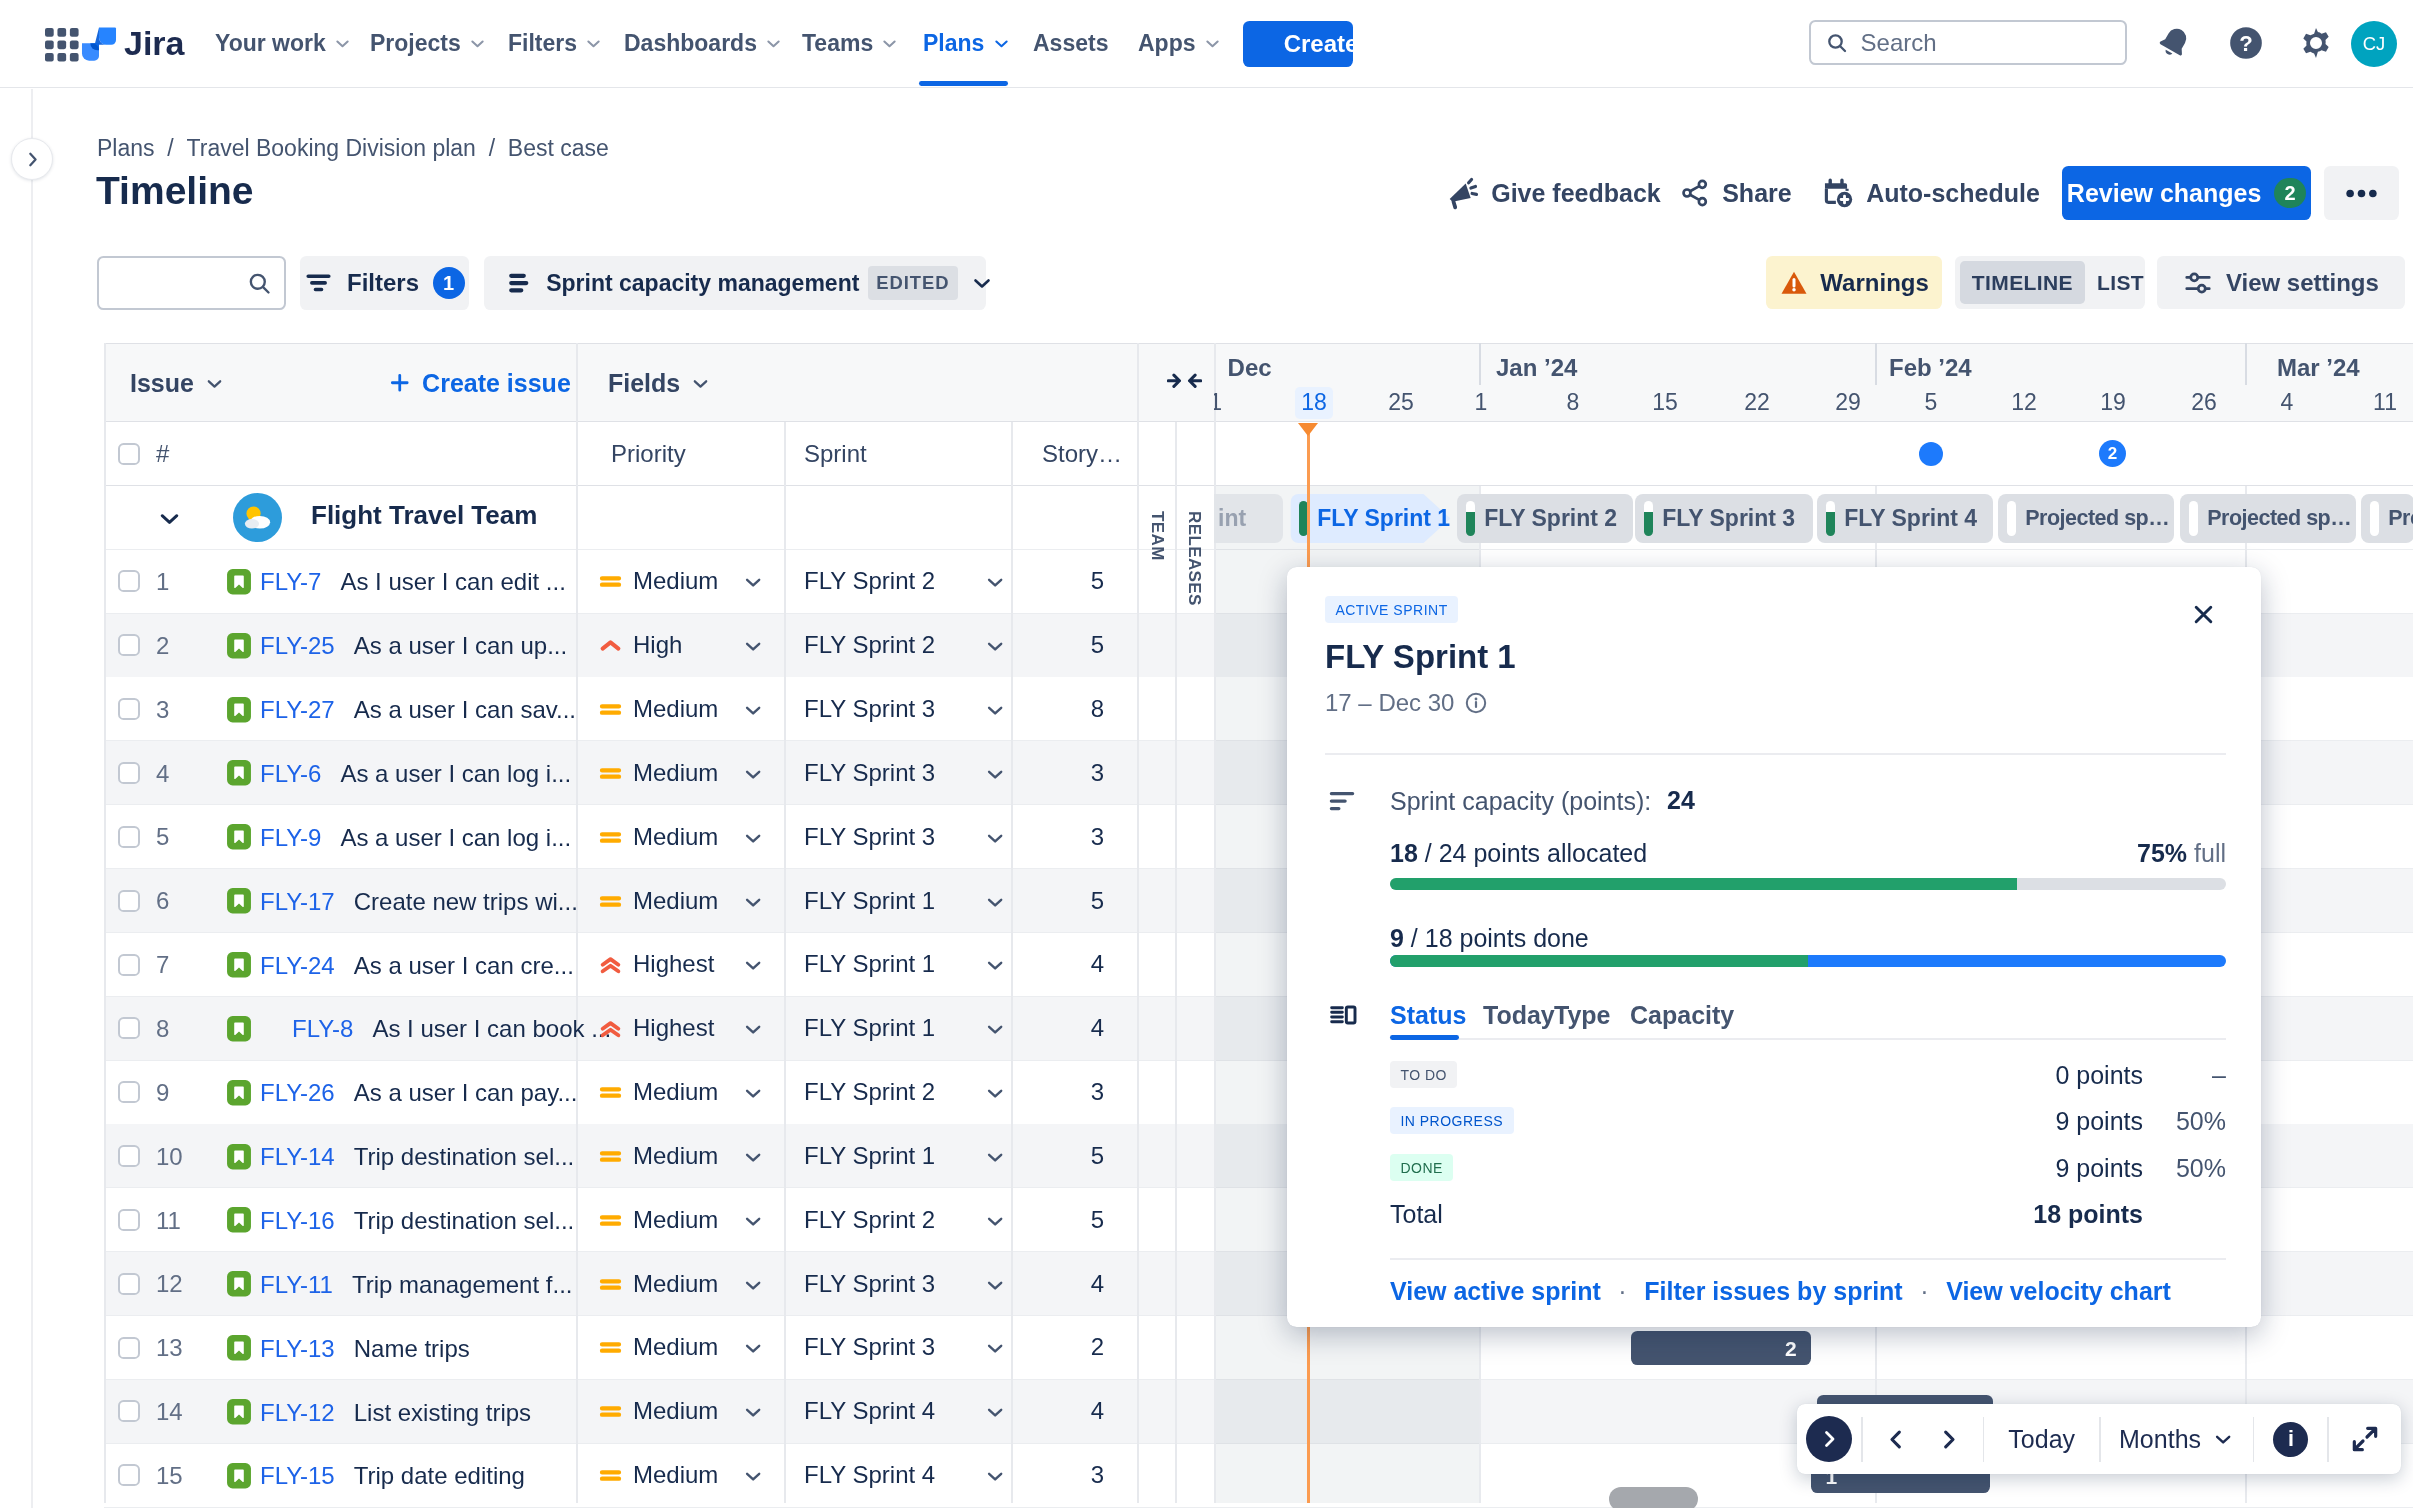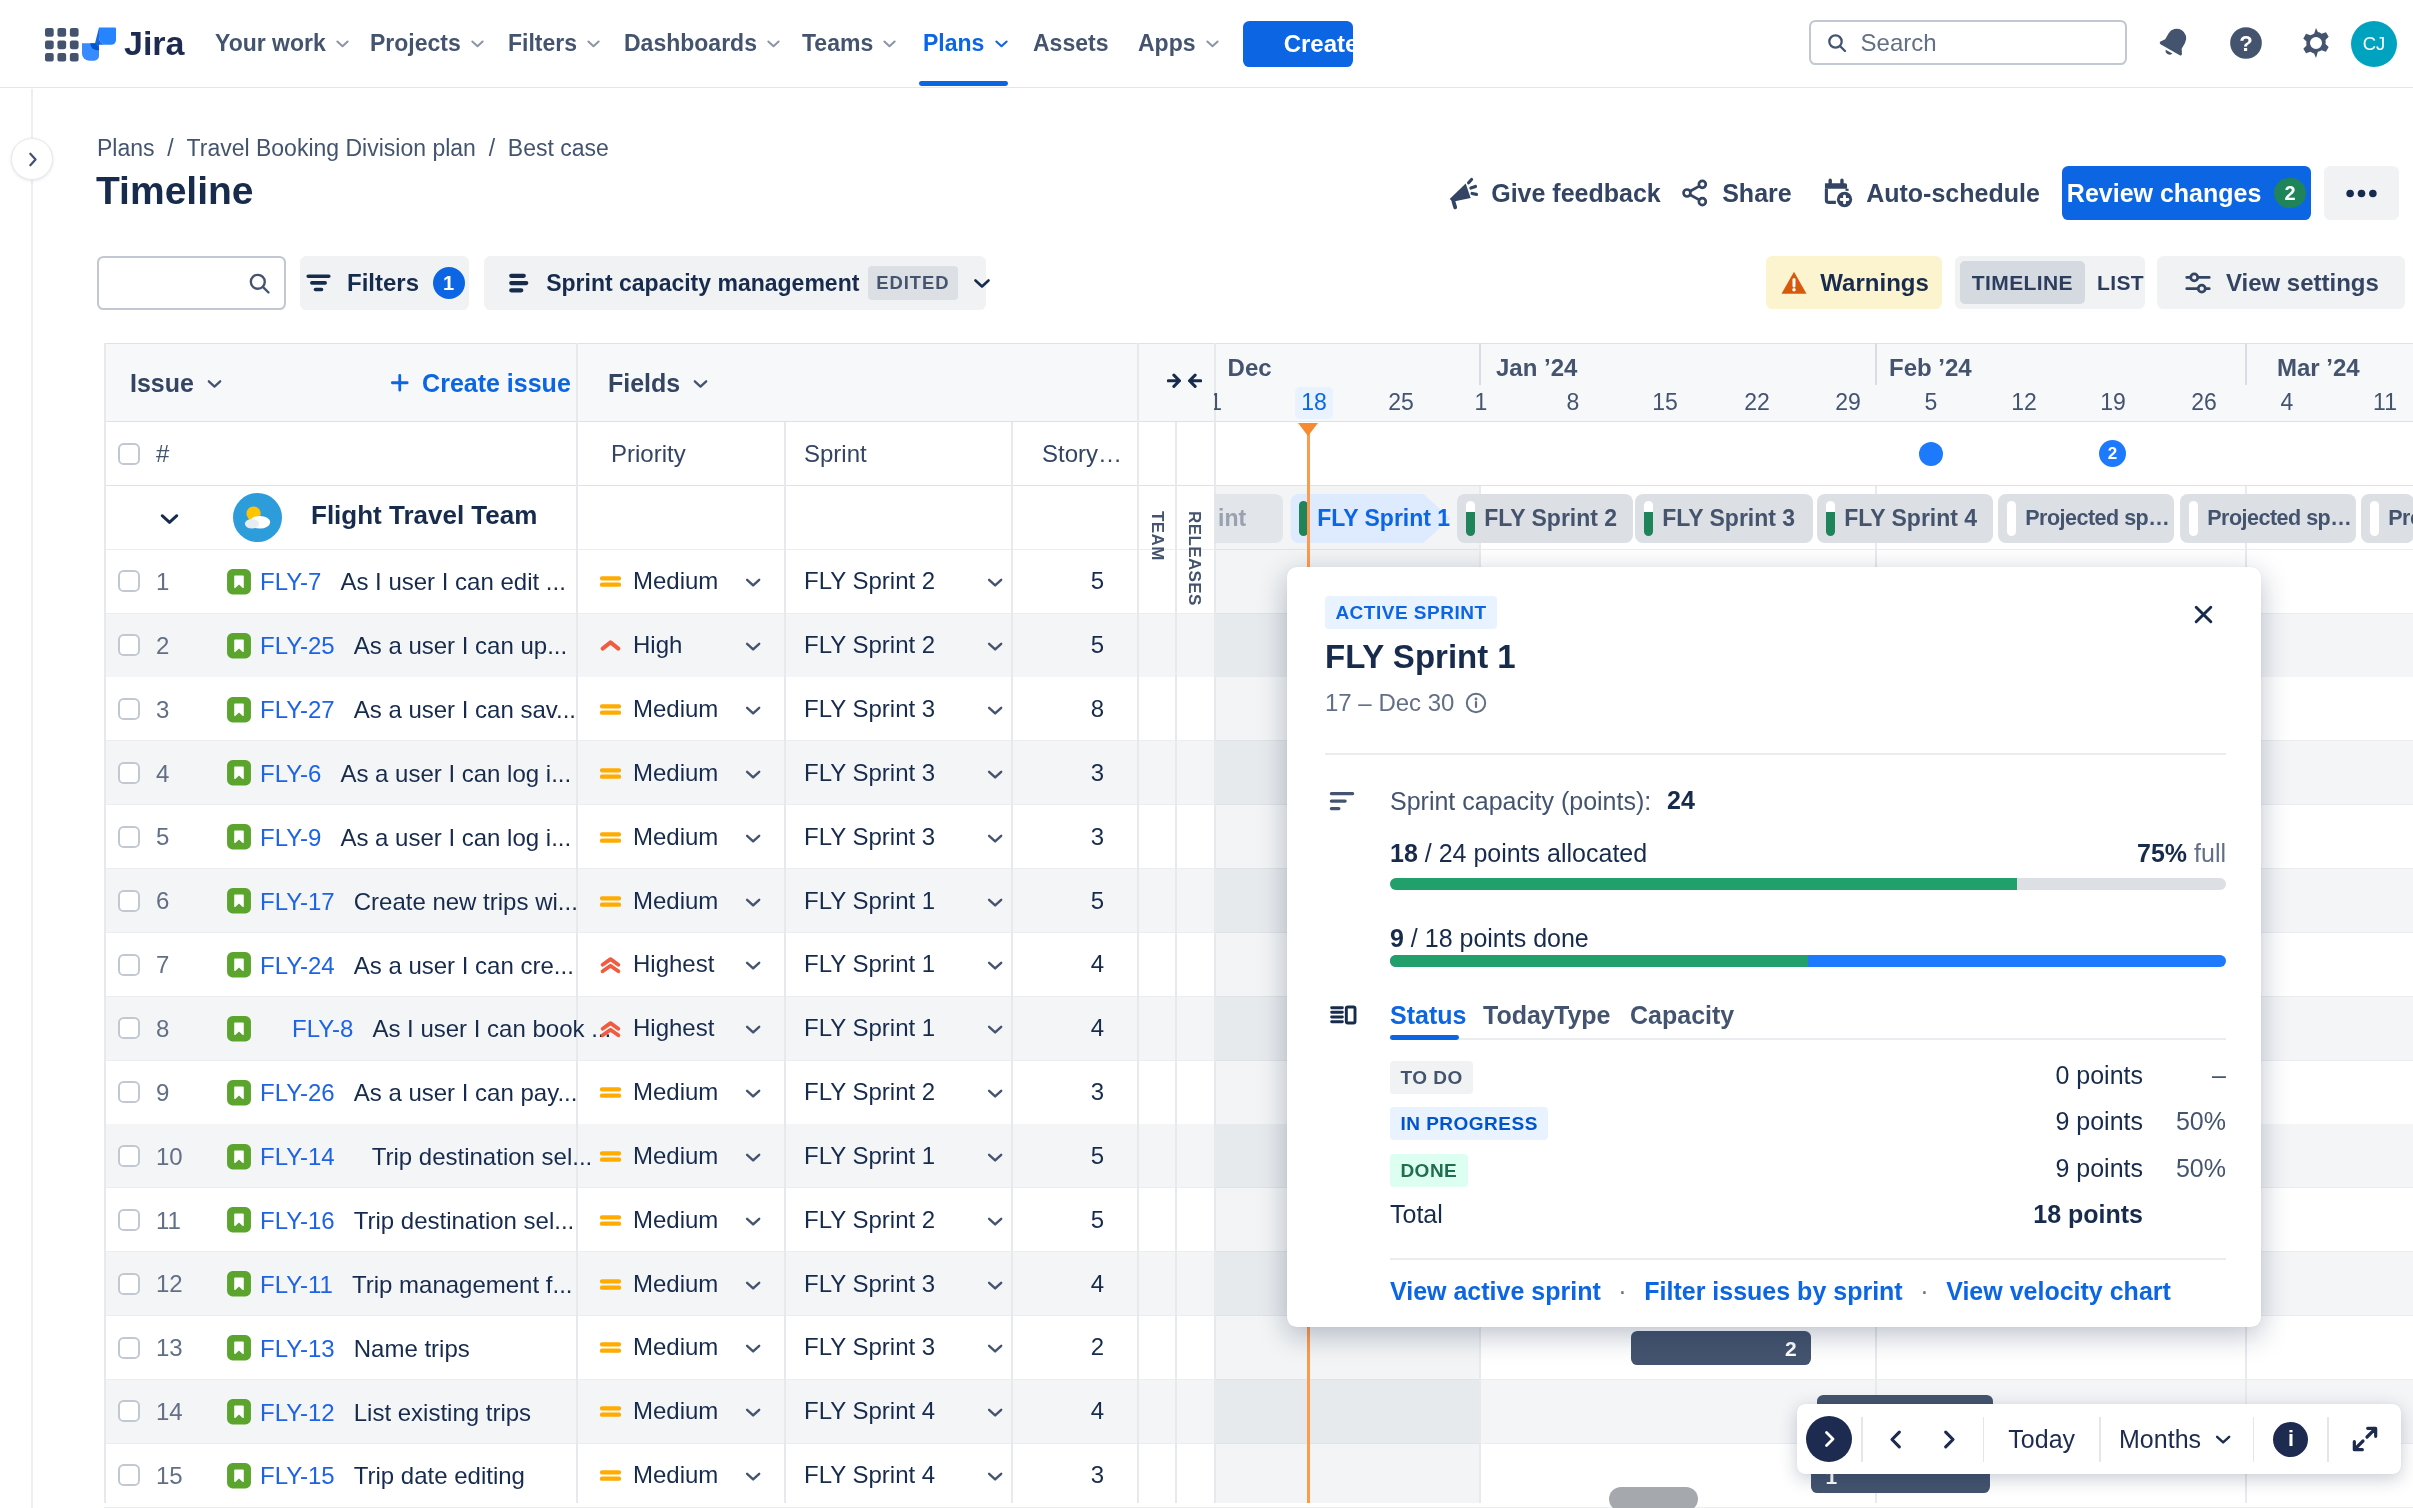--- a/index.html
+++ b/index.html
@@ -11,21 +11,21 @@
 .btn-gray{background:#F1F2F4;border-radius:6.4px;display:flex;align-items:center;justify-content:center;
   color:#344563;font-weight:600;font-size:24px;}
 .vline{position:absolute;width:1.6px;background:#E7E9ED;}
 .hline{position:absolute;height:1.6px;background:#E7E9ED;}
 .cell-t{color:#344563;font-weight:600;font-size:23px;}
 .chk{position:absolute;width:22.3px;height:22.3px;border:2.4px solid #C2C8D2;border-radius:5.6px;background:#fff;}
 .pill{position:absolute;height:49px;border-radius:8px;background:#DCDFE4;display:flex;align-items:center;
   font-size:23px;font-weight:700;color:#44546F;white-space:nowrap;overflow:hidden;}
 .cap{width:8.8px;height:35px;border-radius:4.8px;margin:0 9.6px 0 8.8px;flex:none;}
 .bar{position:absolute;height:34px;border-radius:6.4px;background:#44546F;color:#fff;font-size:21px;font-weight:600;}
-.badge{display:inline-block;border-radius:4px;font-weight:700;padding:5.6px 10.4px;font-size:19px;letter-spacing:0.5px;}
+.badge{display:inline-block;border-radius:4px;font-weight:400;padding:5.6px 10.4px;font-size:14px;letter-spacing:0.5px;}
 </style></head><body>
 <div id="page">
 
 <div class="abs" style="left:0;top:0;width:2413px;height:88px;background:#fff;border-bottom:1.6px solid #E4E6EA;">
 <div class="abs" style="left:45px;top:28px;"><svg width="34" height="34" viewBox="0 0 41 41">
           <rect x="0" y="0" width="10.5" height="10.5" rx="2.5" fill="#44546F"></rect>
           <rect x="15" y="0" width="10.5" height="10.5" rx="2.5" fill="#44546F"></rect>
           <rect x="30" y="0" width="10.5" height="10.5" rx="2.5" fill="#44546F"></rect>
           <rect x="0" y="15" width="10.5" height="10.5" rx="2.5" fill="#44546F"></rect>
           <rect x="15" y="15" width="10.5" height="10.5" rx="2.5" fill="#44546F"></rect>
@@ -478,21 +478,21 @@
 <div class="abs" style="left:984px;top:739px;"><svg width="22.3" height="22.3" viewBox="0 0 24 24" style="transform:rotate(0deg)">
           <path d="M5.5 9.5 L12 15.5 L18.5 9.5" fill="none" stroke="#44546F" stroke-width="2.6" stroke-linecap="round" stroke-linejoin="round"></path>
         </svg></div>
 <div class="abs" style="left:1011px;top:735px;width:93px;text-align:right;font-size:24px;color:#172B4D;">3</div>
 <div class="chk" style="left:118px;top:802px;"></div>
 <div class="abs" style="left:156px;top:800px;font-size:24px;color:#626F86;">10</div>
 <div class="abs" style="left:227px;top:801px;"><svg width="24" height="25.5" viewBox="0 0 30 32">
           <rect width="30" height="32" rx="7" fill="#5BA52E"></rect>
           <path d="M10 8 h10 a1 1 0 0 1 1 1 v14.2 a0.8 0.8 0 0 1 -1.3 .6 L15 19.6 l-4.7 4.2 A0.8 0.8 0 0 1 9 23.2 V9 a1 1 0 0 1 1-1 z" fill="#fff"></path>
         </svg></div>
-<div class="abs flex" style="left:260px;top:798px;height:32px;gap:37px;white-space:nowrap;max-width:623px;overflow:hidden;">
+<div class="abs flex" style="left:260px;top:798px;height:32px;gap:19px;white-space:nowrap;max-width:623px;overflow:hidden;">
         <span style="color:#1D63E8;font-size:24px;">FLY-14</span>
         <span style="color:#172B4D;font-size:24px;">Trip destination sel...</span>
       </div>
 <div class="abs" style="left:596px;top:799px;"><svg width="29" height="29" viewBox="0 0 24 24">
           <path d="M5 9.4 h14 M5 14.6 h14" stroke="#FFAB00" stroke-width="3.6" stroke-linecap="round"></path>
         </svg></div>
 <div class="abs" style="left:633px;top:799px;font-size:24px;color:#172B4D;">Medium</div>
 <div class="abs" style="left:742px;top:803px;"><svg width="22.3" height="22.3" viewBox="0 0 24 24" style="transform:rotate(0deg)">
           <path d="M5.5 9.5 L12 15.5 L18.5 9.5" fill="none" stroke="#44546F" stroke-width="2.6" stroke-linecap="round" stroke-linejoin="round"></path>
         </svg></div>

